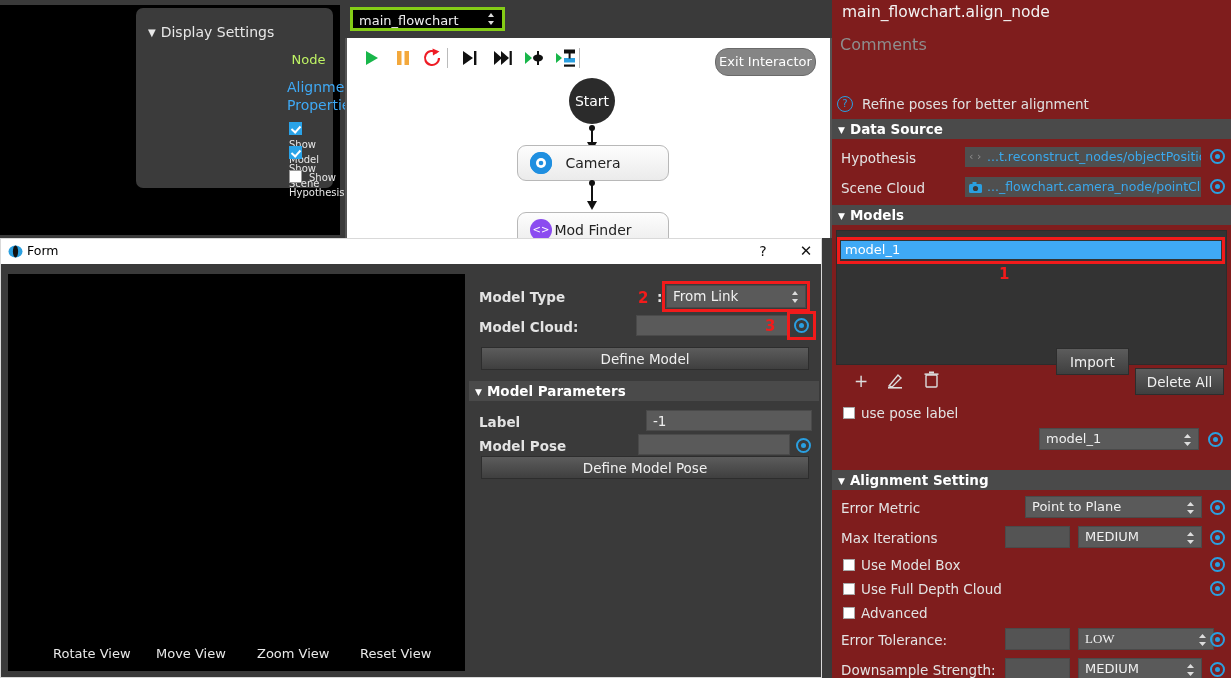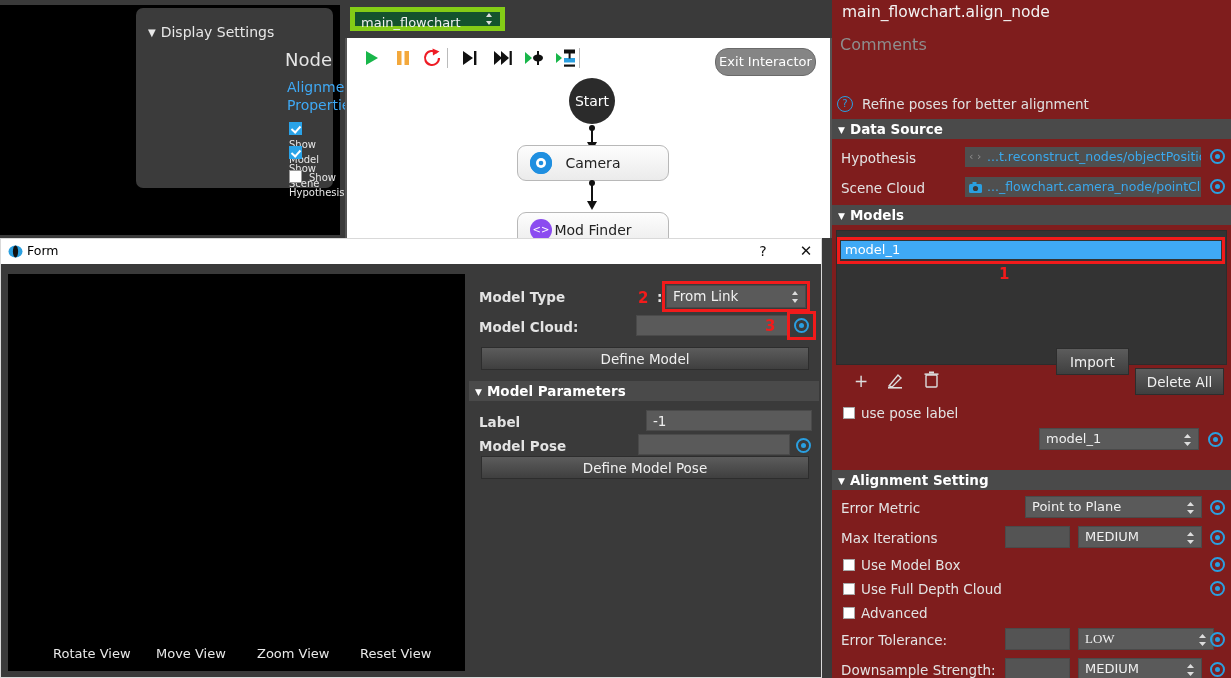--- a/index.html
+++ b/index.html
@@ -17,21 +17,21 @@
 
   
   #display-settings{
     left:136px;top:8px;width:197px;height:180px;
     background:#3b3b3b;border-radius:7px;
   }
   #ds-title{left:12px;top:16px;font-size:14px;color:#e8e8e8;}
   #ds-title .tri{font-size:10px;margin-right:5px;position:relative;top:-1px;}
   .ds-tab{
     position:absolute;top:41px;height:22px;line-height:22px;
-    text-align:center;font-size:18px;color:#e5e5e5;
+    text-align:center;font-size:13px;color:#bef264;
   }
   #ds-tab-node{left:139px;width:67px;}
   #ds-tab-general{left:234px;width:98px;background:#000;}
   #ds-props{left:151px;top:70px;width:130px;line-height:18px;
     color:#3fa9f5;font-size:14px;}
   .ds-check{position:absolute;left:153px;height:18px;}
   .ds-check .box{
     display:inline-block;width:13px;height:13px;vertical-align:-2px;
     border:1px solid #9a9a9a;background:#fff;box-sizing:border-box;
     margin-right:7px;position:relative;
@@ -39,21 +39,21 @@
   .ds-check.on .box{background:#2aa3e8;border-color:#2aa3e8;}
   .ds-check.on .box:after{
     content:"";position:absolute;left:3px;top:1px;width:4px;height:7px;
     border:solid #fff;border-width:0 2px 2px 0;transform:rotate(42deg);
   }
   .ds-check span.lbl{font-size:10px;color:#e8e8e8;}
 
   
   #topbar{left:345px;top:0;width:886px;height:38px;background:#3a3a3a;}
   .combo{
-    position:absolute;background:#14532d;border:5px solid #84cc16;
+    position:absolute;background:#000000;border:3px solid #84cc16;
     box-sizing:border-box;color:#efefef;font-size:13px;
     line-height:22px;padding-left:6px;
   }
   .combo .spin{
     position:absolute;right:7px;top:50%;transform:translateY(-50%);
     width:7px;height:14px;
   }
   .combo .spin:before,.combo .spin:after{
     content:"";position:absolute;left:0;border-left:3.5px solid transparent;
     border-right:3.5px solid transparent;

